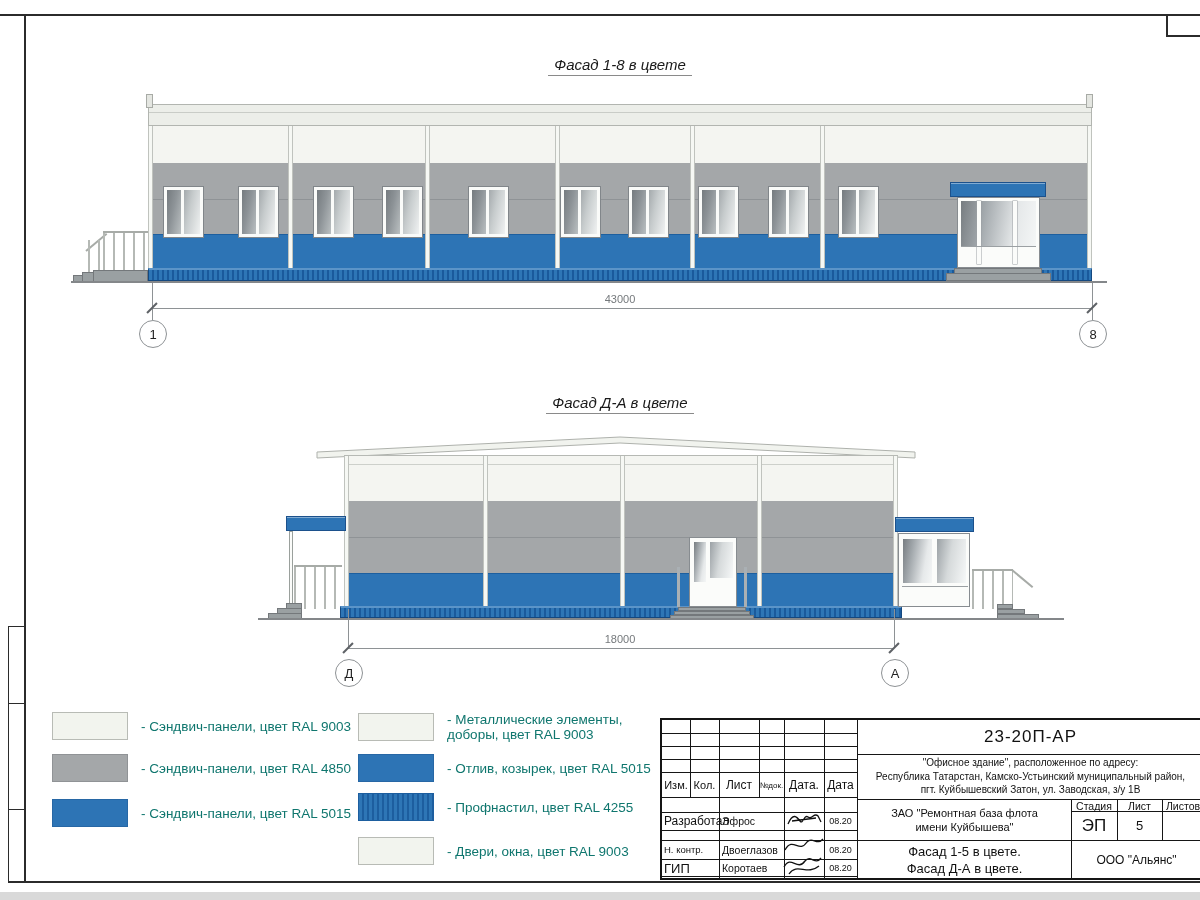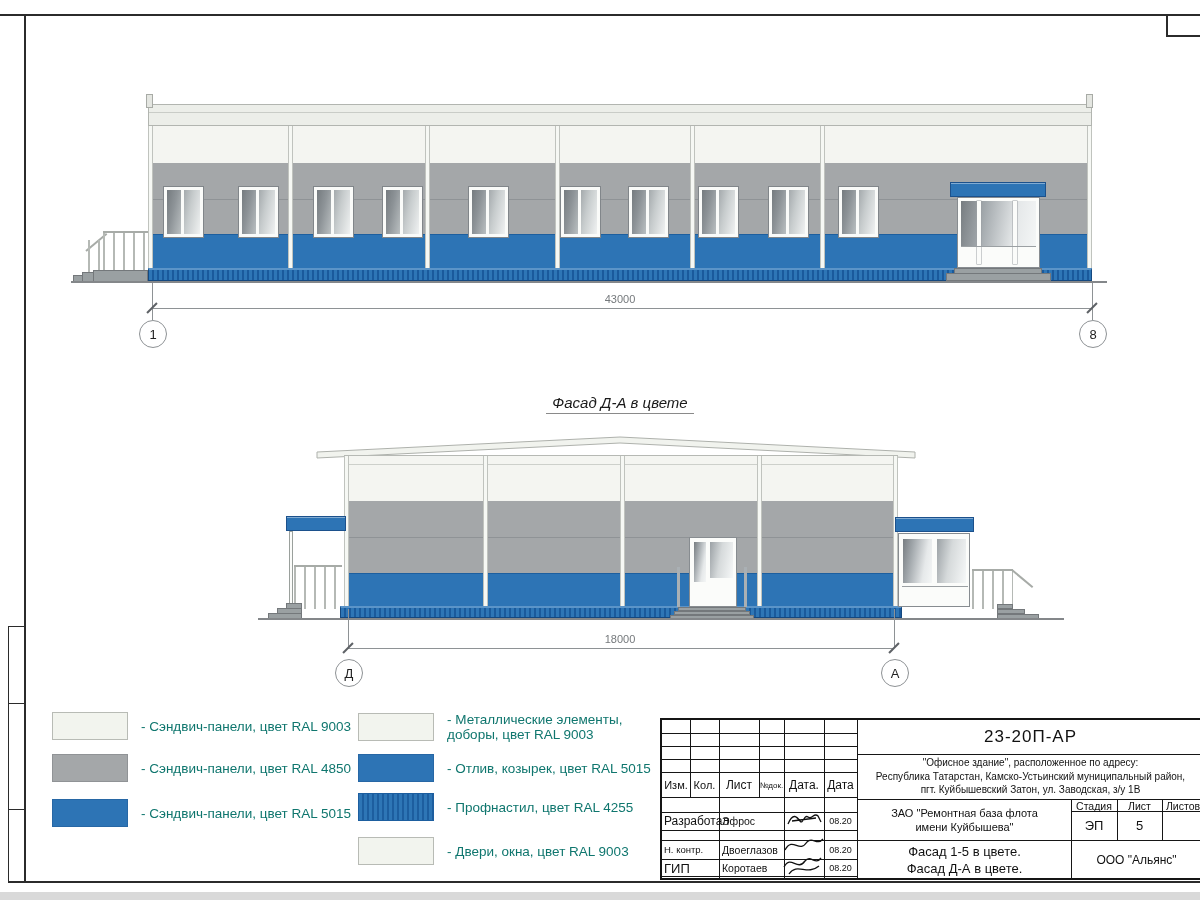--- a/index.html
+++ b/index.html
@@ -71,20 +71,21 @@
   <div class="fr" style="left:0;top:14px;width:1200px;height:2px"></div>
   <div class="fr" style="left:24px;top:14px;width:2px;height:869px"></div>
   <div class="fr" style="left:8px;top:881px;width:1192px;height:2px"></div>
   <div class="corner-box" style="left:1166px;top:16px;width:34px;height:19px"></div>
   <div class="filebox" style="left:8px;top:626px;width:16px;height:255px">
     <div style="position:absolute;left:-1px;top:76px;width:16px;height:1px;background:#2b2b2b"></div>
     <div style="position:absolute;left:-1px;top:182px;width:16px;height:1px;background:#2b2b2b"></div>
   </div>
   <div class="shadow" style="left:0;top:892px;width:1200px;height:8px"></div>
 
+  <div class="dtitle" style="left:420px;top:56px;width:400px"><span>Фасад 1-8 в цвете</span></div>
 
   <div class="abs" style="left:148px;top:104px;width:944px;height:177px">
     <div class="band roof1" style="top:0;height:22px"></div>
     <div class="band white1" style="top:22px;height:37px"></div>
     <div class="band grayb" style="top:59px;height:71px"></div>
     <div class="band blueb" style="top:130px;height:34px"></div>
     <div class="band prof" style="top:164px;height:13px"></div>
     <div class="pipe" style="left:-2px;top:-10px"></div>
     <div class="pipe" style="left:938px;top:-10px"></div>
     <div class="pil" style="left:0;top:22px;height:142px"></div>
@@ -284,21 +285,21 @@
       <div>Республика Татарстан, Камско-Устьинский муниципальный район,</div>
       <div>пгт. Куйбышевский Затон, ул. Заводская, з/у 1В</div>
     </div>
     <div class="abs" style="left:197px;top:81px;width:211px;height:38px;display:flex;flex-direction:column;align-items:center;justify-content:center;font-size:11px;line-height:14px;color:#111">
       <div>ЗАО "Ремонтная база флота</div>
       <div>имени Куйбышева"</div>
     </div>
     <div class="cell" style="left:409px;top:80px;width:46px;height:11px;font-size:10.5px">Стадия</div>
     <div class="cell" style="left:455px;top:80px;width:45px;height:11px;font-size:10.5px">Лист</div>
     <div class="cell" style="left:500px;top:80px;width:42px;height:11px;font-size:10.5px">Листов</div>
-    <div class="cell" style="left:409px;top:92px;width:46px;height:27px;font-size:13px">ЭП</div>
+    <div class="cell" style="left:409px;top:92px;width:46px;height:27px;font-size:17px">ЭП</div>
     <div class="cell" style="left:455px;top:92px;width:45px;height:27px;font-size:13px">5</div>
     <div class="abs" style="left:197px;top:121px;width:211px;height:38px;display:flex;flex-direction:column;align-items:center;justify-content:center;font-size:13px;line-height:17px;color:#111">
       <div>Фасад 1-5 в цвете.</div>
       <div>Фасад Д-А в цвете.</div>
     </div>
     <div class="cell" style="left:409px;top:121px;width:131px;height:38px;font-size:12px">ООО "Альянс"</div>
   </div>
 
 </div>
 

